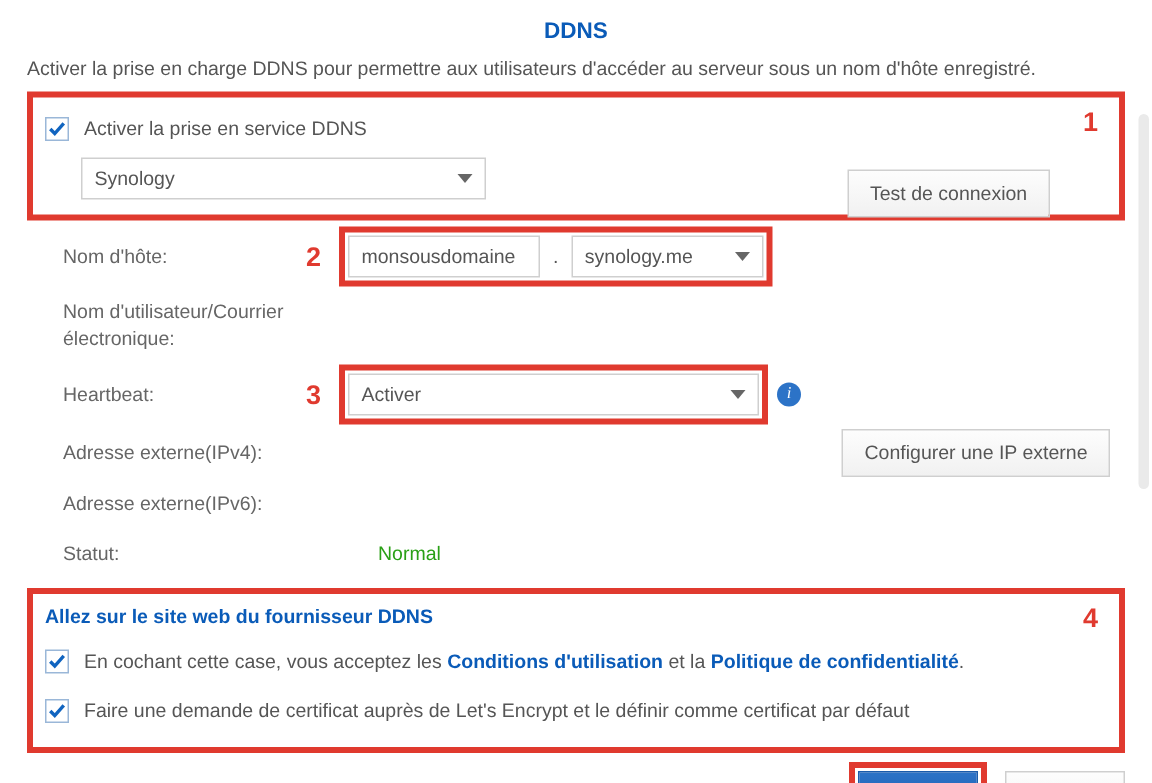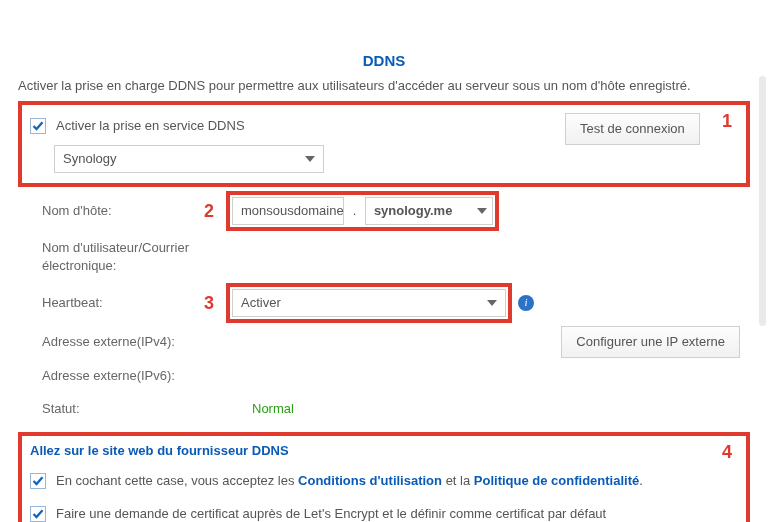--- a/index.html
+++ b/index.html
@@ -14,21 +14,20 @@
     overflow: hidden;
     padding: 10px 18px 8px 18px;
     line-height: 1.4;
   }
   .title {
     text-align: center;
     font-weight: 700;
     color: #0a5bb8;
     font-size: 15px;
     margin-bottom: 6px;
-    margin-top: 40px;
   }
   .intro {
     margin-bottom: 6px;
     color: #555;
   }
   .box {
     border: 4px solid #e03a2f;
     padding: 6px 8px;
     margin-bottom: 4px;
     position: relative;
@@ -161,23 +160,23 @@
 </div>
 
 <div style="position:absolute; left:565px; top:113px;">
   <span class="btn">Test de connexion</span>
 </div>
 
 <div class="row indent" style="margin-top:2px;">
   <span class="label" style="width:158px;">Nom d'hôte:</span>
   <span class="callnum-free">2</span>
   <span class="redwrap">
-    <span class="input" style="width:112px;">monsousdomaine</span>
+    <span class="input" style="width:128px;">monsousdomaine</span>
     <span class="dot">.</span>
-    <span class="select" style="width:128px;font-weight:bold;">
+    <span class="select" style="width:128px;">
       <span>synology.me</span>
       <span class="caret"></span>
     </span>
   </span>
 </div>
 
 <div class="row indent" style="min-height:46px;">
   <span class="label" style="width:200px;">Nom d'utilisateur/Courrier électronique:</span>
 </div>
 

